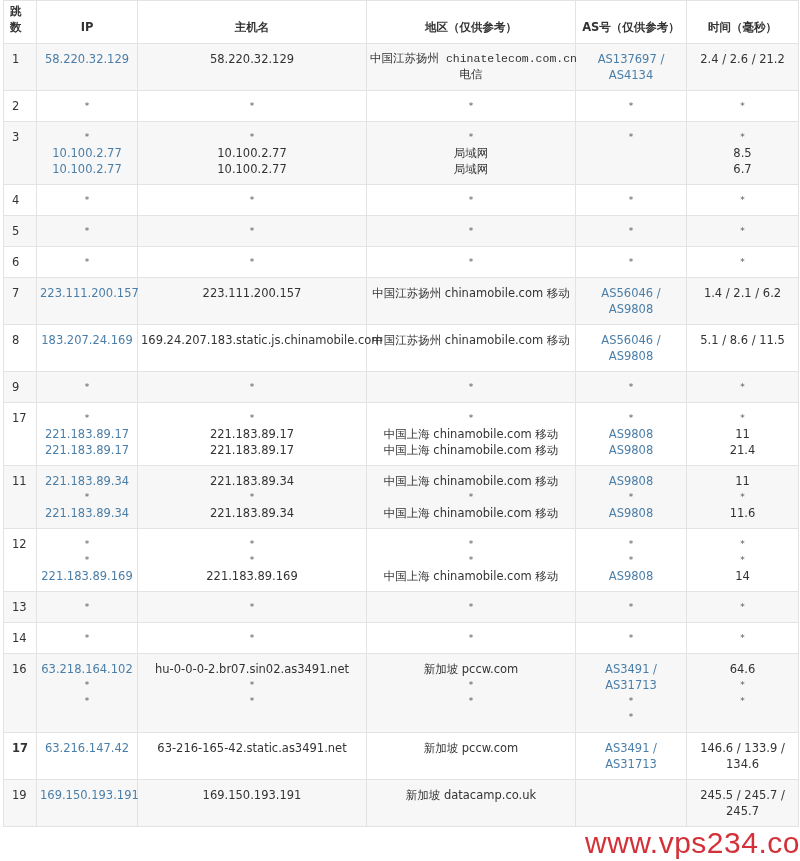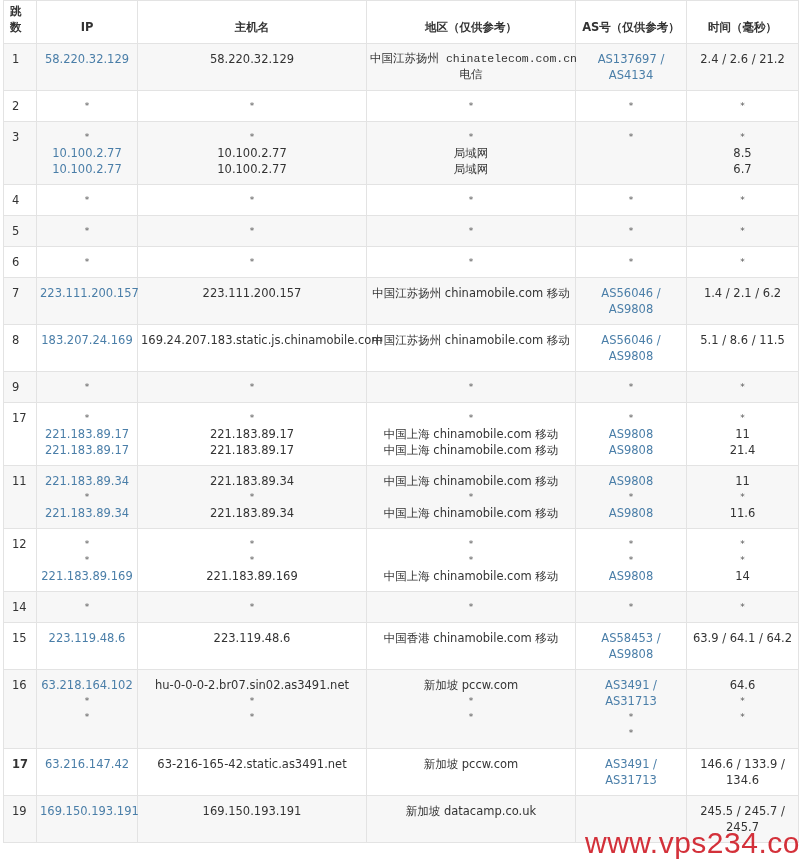--- a/index.html
+++ b/index.html
@@ -311,54 +311,53 @@
           <span class="line star">*</span>
           <a class="line link">AS9808</a>
         </td>
         <td style="height: 45px;">
           <span class="line star">*</span>
           <span class="line star">*</span>
           <span class="line">14</span>
         </td>
       </tr>
       <tr>
+        <td class="hop"><span>13</span></td>
+        <td>
+          <span class="line star">*</span>
+        </td>
+        <td>
+          <span class="line star">*</span>
+        </td>
+        <td>
+          <span class="line star">*</span>
+        </td>
+        <td>
+          <span class="line star">*</span>
+        </td>
+        <td>
+          <span class="line star">*</span>
+        </td>
+      </tr>
+      <tr>
         <td class="hop"><span>14</span></td>
         <td>
           <span class="line star">*</span>
         </td>
         <td>
           <span class="line star">*</span>
         </td>
         <td>
           <span class="line star">*</span>
         </td>
         <td>
           <span class="line star">*</span>
         </td>
         <td>
           <span class="line star">*</span>
-        </td>
-      </tr>
-      <tr>
-        <td class="hop" style="height: 29px;"><span>15</span></td>
-        <td style="height: 29px;">
-          <a class="line link">223.119.48.6</a>
-        </td>
-        <td style="height: 29px;">
-          <span class="line">223.119.48.6</span>
-        </td>
-        <td style="height: 29px;">
-          <span class="line">中国香港 chinamobile.com 移动</span>
-        </td>
-        <td style="height: 29px;">
-          <a class="line link">AS58453 /</a>
-          <a class="line link">AS9808</a>
-        </td>
-        <td style="height: 29px;">
-          <span class="line">63.9 / 64.1 / 64.2</span>
         </td>
       </tr>
       <tr>
         <td class="hop" style="height: 61px;"><span>16</span></td>
         <td style="height: 61px;">
           <a class="line link">63.218.164.102</a>
           <span class="line star">*</span>
           <span class="line star">*</span>
         </td>
         <td style="height: 61px;">

